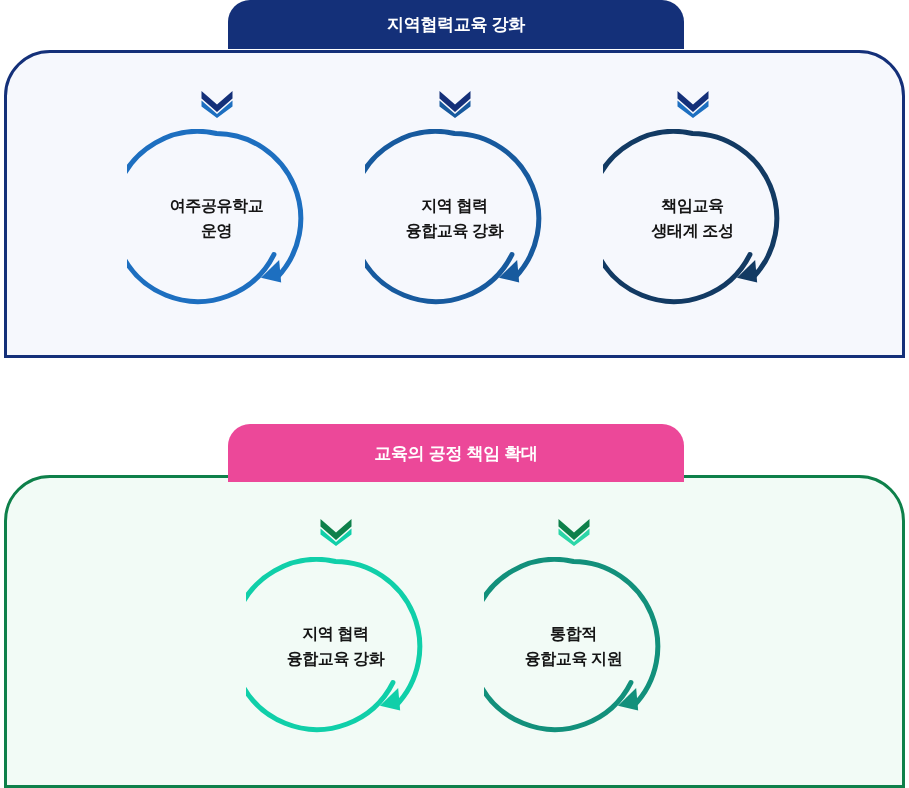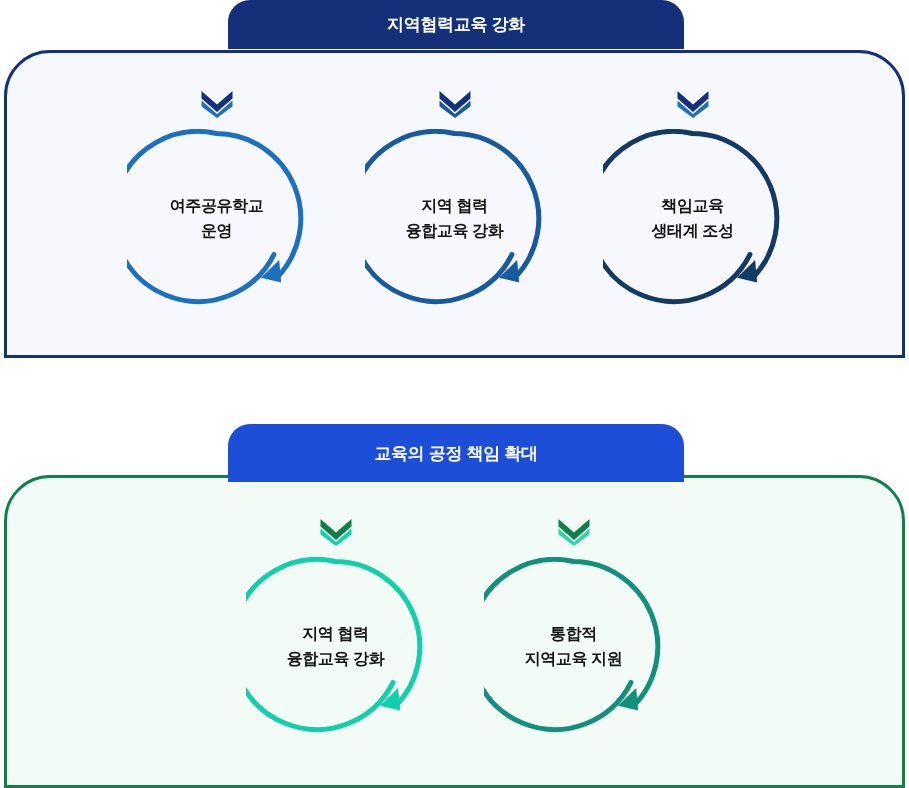--- a/index.html
+++ b/index.html
@@ -39,21 +39,21 @@
     height: 49px;
     border-radius: 22px 22px 0 0;
     display: flex;
     align-items: center;
     justify-content: center;
     box-sizing: border-box;
     z-index: 3;
   }
   .section-green .tab { height: 58px; }
   .tab-navy { background: #143079; }
-  .tab-green { background: #1d4ed8; }
+  .tab-green { background: #ec4899; }
   .tab-label {
     color: #ffffff;
     font-size: 17px;
     font-weight: bold;
     letter-spacing: -0.3px;
     line-height: 1;
     white-space: nowrap;
   }
 
   
@@ -254,20 +254,20 @@
         <path d="M3.5 3 L19 16.5 L34.5 3 L34.5 10.5 L19 24 L3.5 10.5 Z" fill="#0e804a"></path>
         <path d="M3.5 12.5 L19 26 L34.5 12.5 L34.5 18.5 L19 30 L3.5 18.5 Z" fill="#2cd6a8"></path>
       </svg>
       <div class="circle-wrap">
         <svg class="circle-svg" viewBox="0 0 179 179">
           <path d="M 146.9 125.6 A 85 85 0 1 1 89.5 4.5 A 85 85 0 0 1 149.6 148.9" fill="none" stroke="#12907b" stroke-width="5" stroke-linecap="round"></path>
           <path d="M 157 134 L 133.5 143.5 L 150.5 155.5 Z" fill="#12907b" transform="rotate(-22 147 145)"></path>
         </svg>
         <div class="circle-text">
           <span class="circle-line">통합적</span>
-          <span class="circle-line">지역교육 지원</span>
+          <span class="circle-line">융합교육 지원</span>
         </div>
       </div>
     </div>
 
   </div>
 
 </div>
 
 </body></html>

